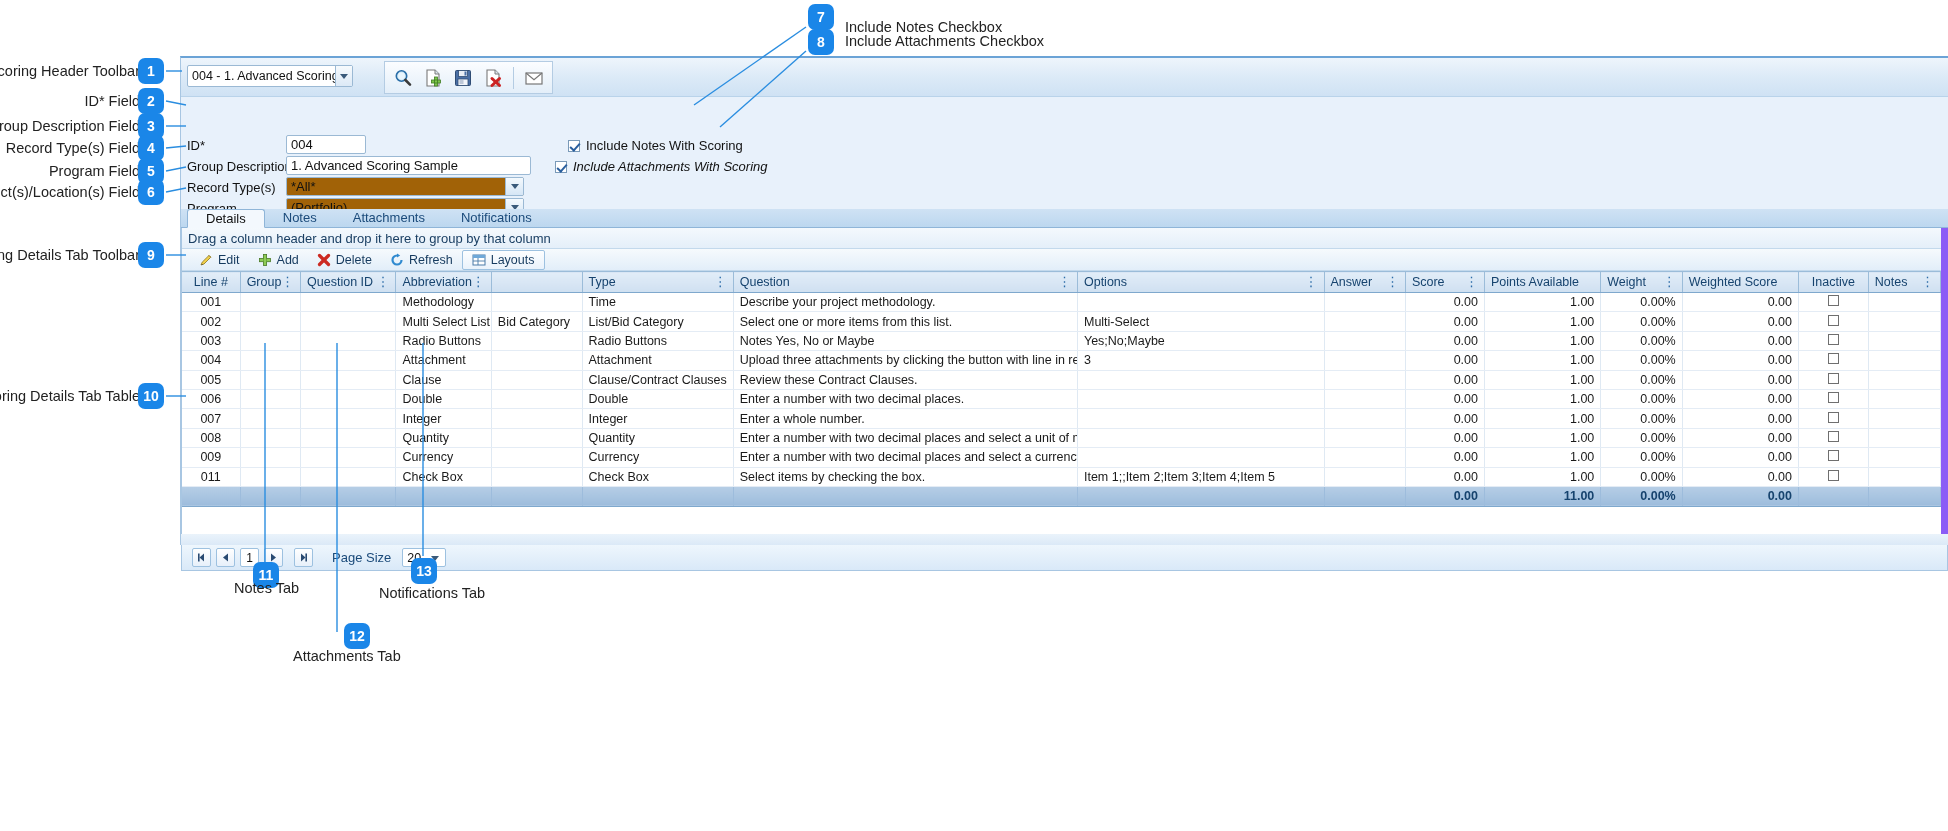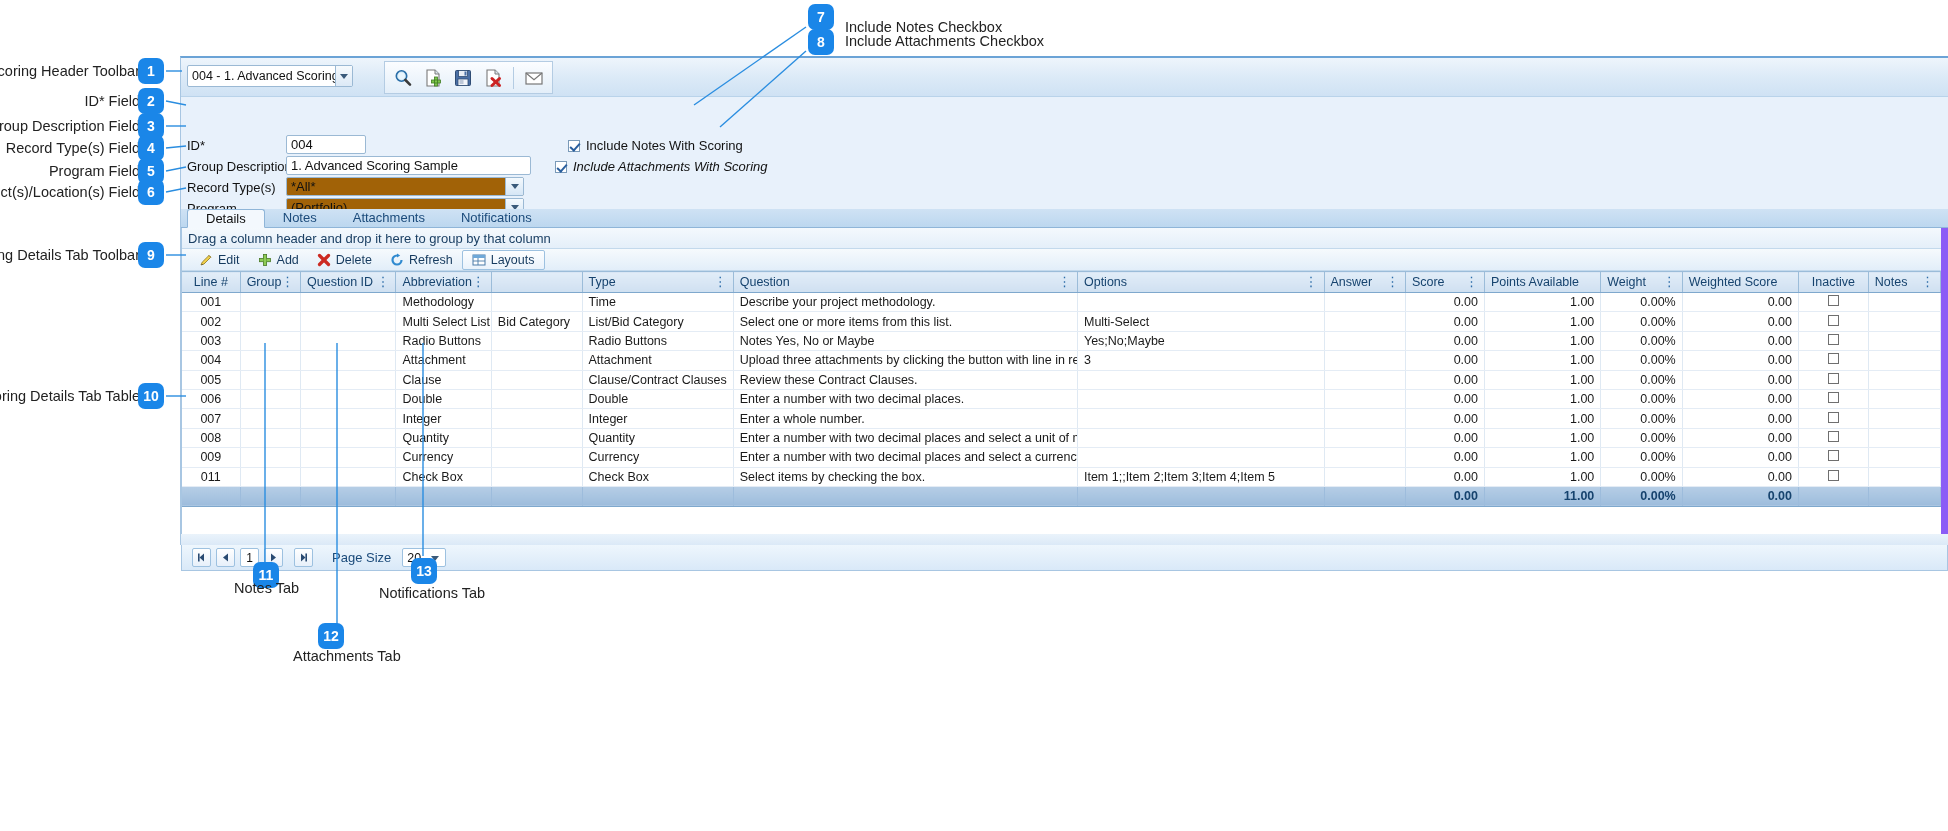--- a/index.html
+++ b/index.html
@@ -388,21 +388,21 @@
   <div class="anno-label right" style="right:1808px;top:388px;">Scoring Details Tab Table</div>
   <div class="callout" style="left:138px;top:383px;">
     <span>10</span>
     </div>
 
   <div class="callout" style="left:253px;top:528px;margin-top:34px;">
     <span>11</span>
     </div>
   <div class="anno-label" style="left:234px;top:580px;">Notes Tab</div>
 
-  <div class="callout" style="left:318px;top:623px;">
+  <div class="callout" style="left:344px;top:623px;">
     <span>12</span>
     </div>
   <div class="anno-label" style="left:293px;top:648px;">Attachments Tab</div>
 
   <div class="callout" style="left:411px;top:558px;">
     <span>13</span>
     </div>
   <div class="anno-label" style="left:379px;top:585px;">Notifications Tab</div>
 
   <div id="app">

